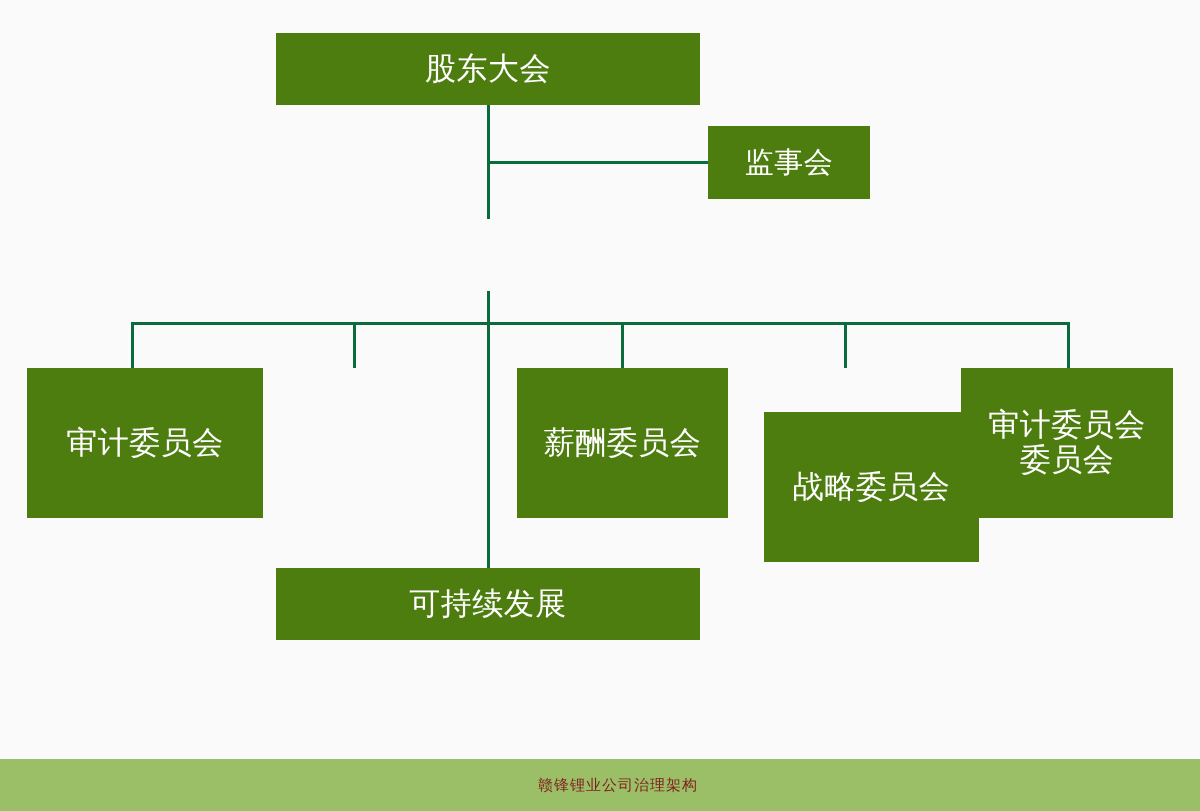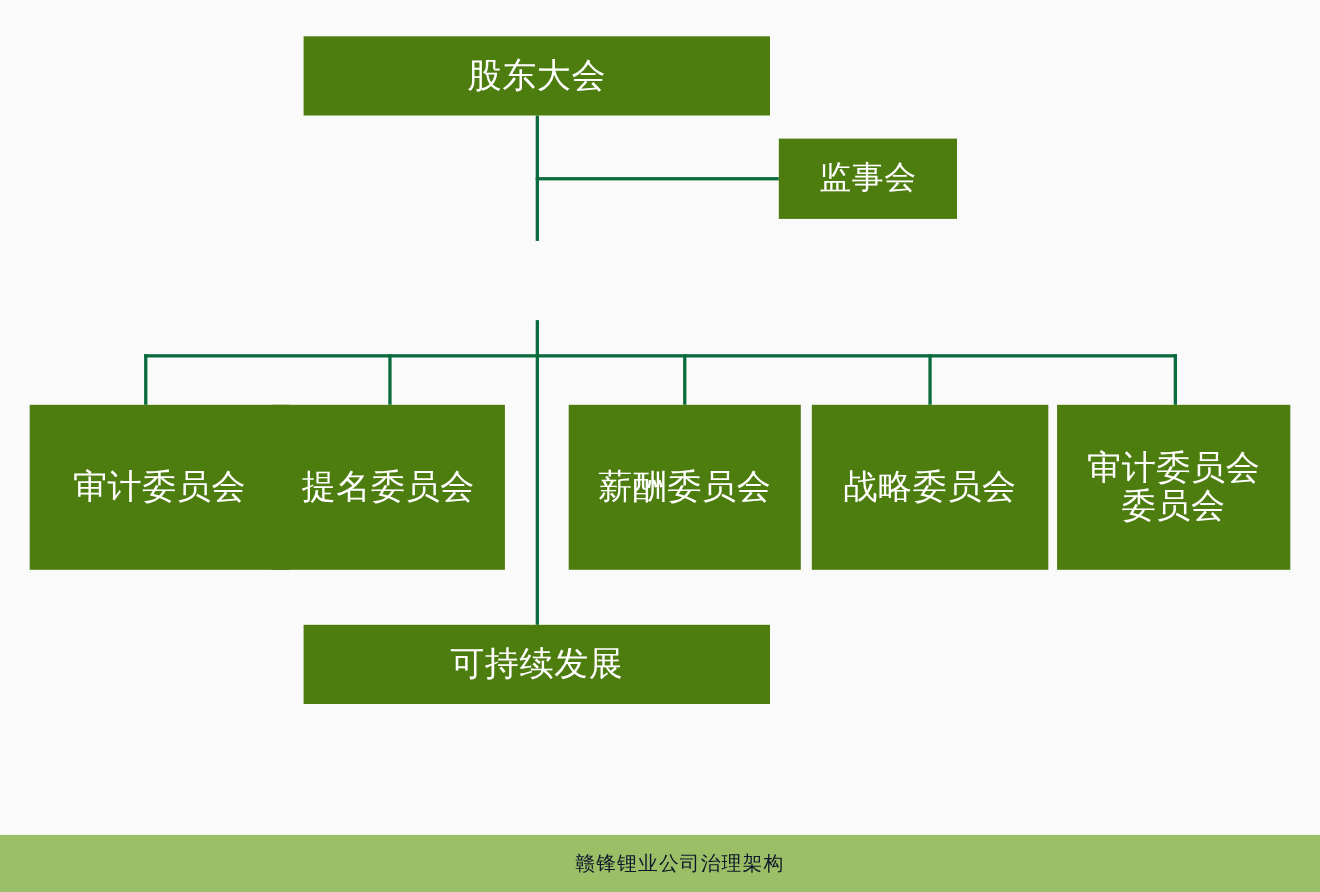--- a/index.html
+++ b/index.html
@@ -71,21 +71,21 @@
 
   .committee {
     top: 368px;
     height: 150px;
     font-size: 31px;
   }
 
   .committee-1 { left: 27px;  width: 236px; }
   .committee-2 { left: 247px; width: 212px; }
   .committee-3 { left: 517px; width: 211px; text-align: center; }
-  .committee-4 { left: 738px; width: 215px; }
+  .committee-4 { left: 764px; width: 215px; margin-top: 44px; }
   .committee-5 { left: 961px; width: 212px; }
 
   .node-management {
     left: 276px;
     top: 568px;
     width: 424px;
     height: 72px;
     font-size: 31px;
   }
 
@@ -120,22 +120,22 @@
     left: 0;
     top: 759px;
     width: 1200px;
     height: 52px;
     background: #9BBF67;
     display: flex;
     align-items: center;
     justify-content: center;
   }
   .caption-text {
-    color: #0f172a;
-    font-size: 18px;
+    color: #7f1d1d;
+    font-size: 15px;
     letter-spacing: 1px;
     margin-left: 36px;
   }
 </style>
 </head>
 <body>
 
 <div id="org-chart">
 
   <div class="canvas">
@@ -150,21 +150,20 @@
     <div class="line vline drop-4"></div>
     <div class="line vline drop-5"></div>
 
     <div class="node node-shareholders">股东大会</div>
 
     <div class="node node-supervisors">监事会</div>
 
 
     <div class="node committee committee-1">审计委员会</div>
 
-    <div class="node committee committee-2">提名委员会</div>
 
     <div class="node committee committee-3">薪酬委员会</div>
 
     <div class="node committee committee-4">战略委员会</div>
 
     <div class="node committee committee-5">审计委员会
 委员会</div>
 
     <div class="node node-management">可持续发展</div>
 

